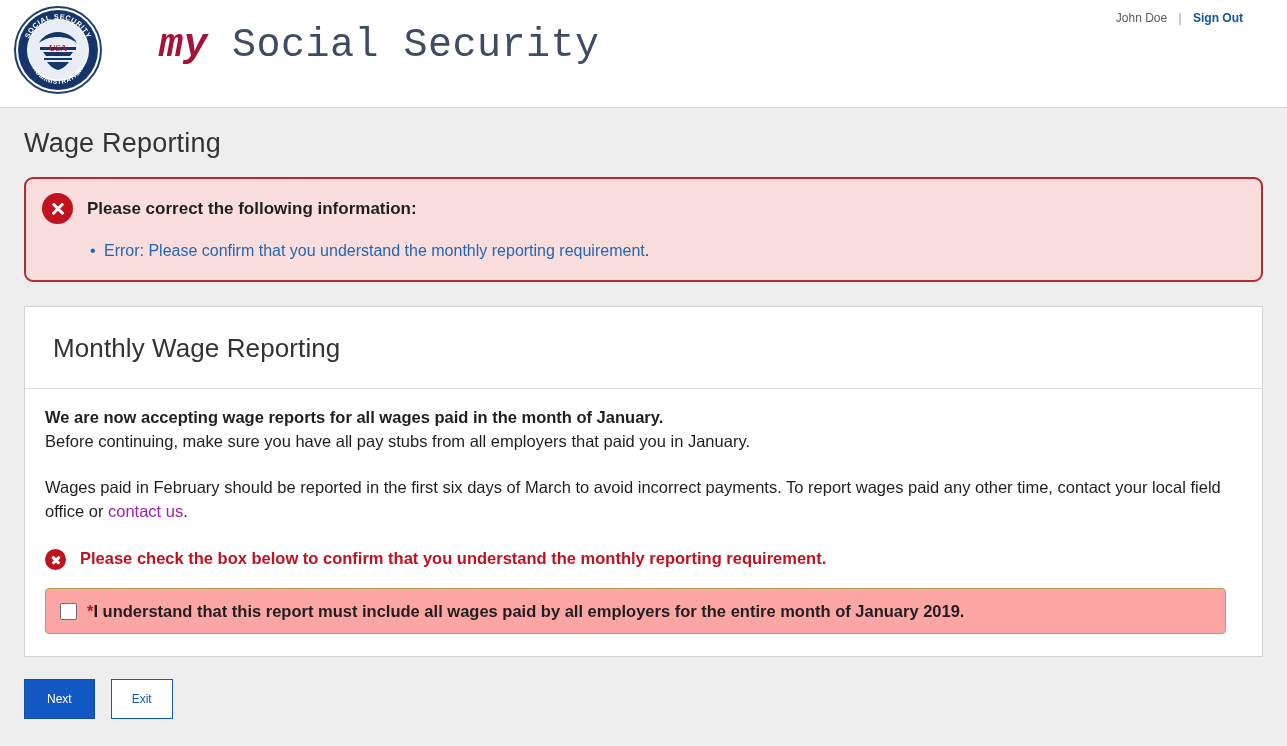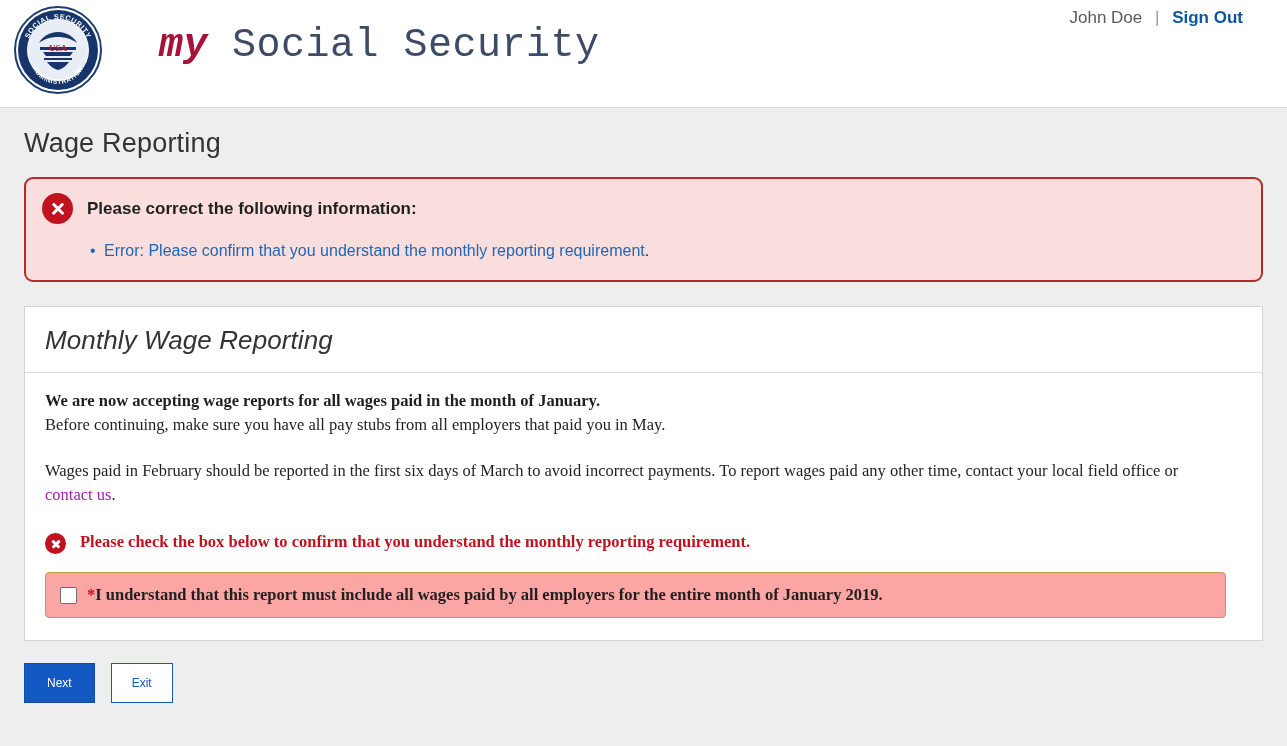--- a/index.html
+++ b/index.html
@@ -49,21 +49,21 @@
   }
   .brand .ss {
     color: #3d4b66;
     font-weight: normal;
     letter-spacing: 0.5px;
   }
   .user-area {
     position: absolute;
     right: 44px;
     top: 6px;
-    font-size: 17px;
+    font-size: 12px;
     line-height: 24px;
     color: #555555;
     white-space: nowrap;
   }
   .user-area .uname { color: #5a5a5a; }
   .user-area .sep { color: #999999; margin: 0 8px; }
   .user-area .signout {
     color: #0b57a4;
     text-decoration: none;
     font-weight: bold;
@@ -146,30 +146,28 @@
   .card {
     margin-top: 24px;
     background: #ffffff;
     border: 1px solid #d4d4d4;
   }
   .card-head {
     padding: 18px 20px 16px 20px;
     border-bottom: 1px solid #dddddd;
   }
   .card-head h2 {
-    margin: 0;
+    margin: 8px;
     font-size: 26px;
     font-weight: normal;
     color: #333333;
     letter-spacing: 0.1px;
-    font-style: italic;
   }
   .card-body {
     padding: 16px 36px 22px 20px;
-    font-family: Liberation Serif, serif;
   }
   .lead {
     font-size: 16.5px;
     font-weight: bold;
     color: #1f1f1f;
     line-height: 24px;
     margin: 0;
   }
   .sub {
     font-size: 16.5px;
@@ -338,21 +336,21 @@
       <li class="error-item"><span>Error: Please confirm that you understand the monthly reporting requirement</span><span class="period">.</span></li>
     </ul>
   </div>
 
   <div class="card">
     <div class="card-head">
       <h2>Monthly Wage Reporting</h2>
     </div>
     <div class="card-body">
       <p class="lead">We are now accepting wage reports for all wages paid in the month of January.</p>
-      <p class="sub">Before continuing, make sure you have all pay stubs from all employers that paid you in May.</p>
+      <p class="sub">Before continuing, make sure you have all pay stubs from all employers that paid you in January.</p>
 
       <p class="para"><span>Wages paid in February should be reported in the first six days of March to avoid incorrect payments. To report wages paid any other time, contact your local field office or </span><a href="#">contact us</a><span>.</span></p>
 
       <div class="inline-error">
         <span class="err-circle-sm"></span>
         <span class="inline-error-text">Please check the box below to confirm that you understand the monthly reporting requirement.</span>
       </div>
 
       <div class="check-row">
         <span class="cbox"></span>

